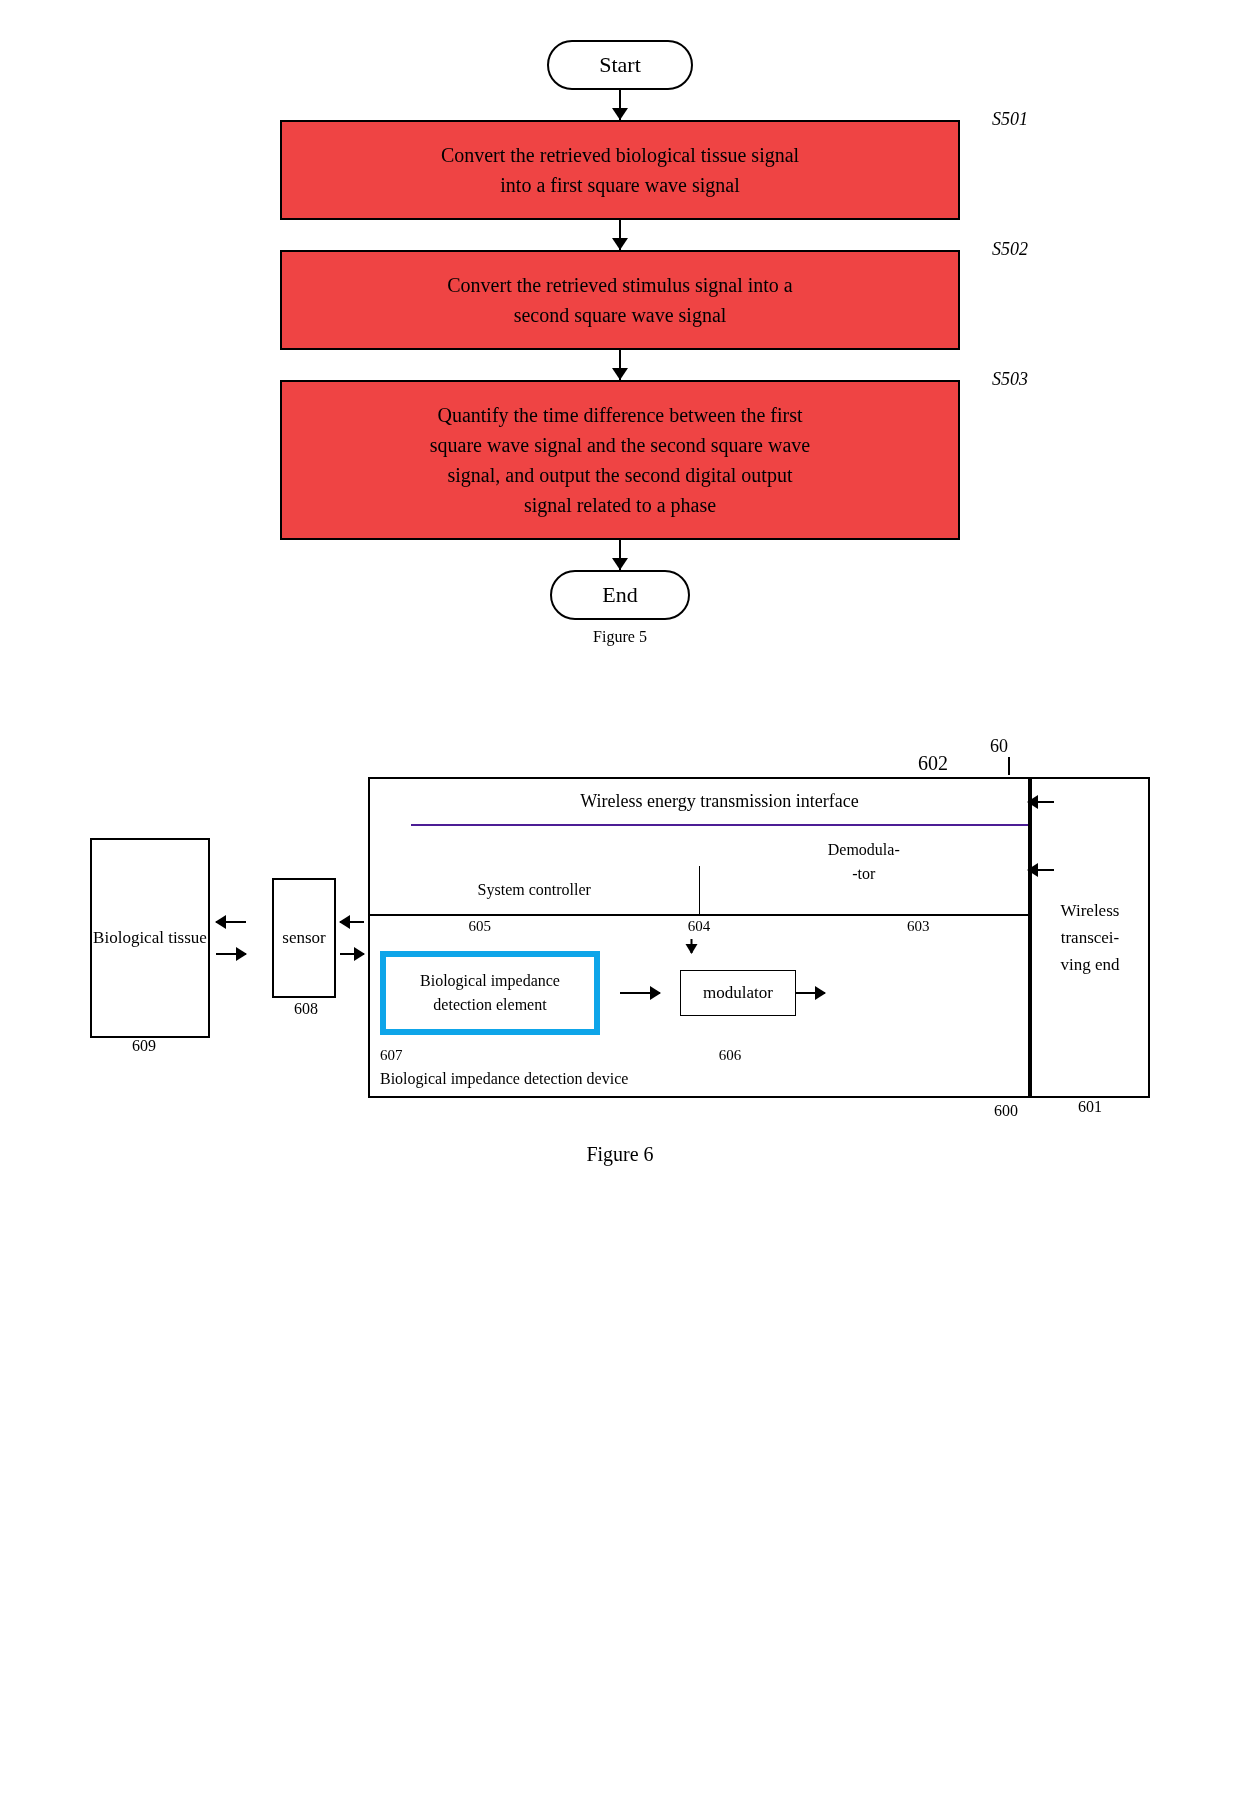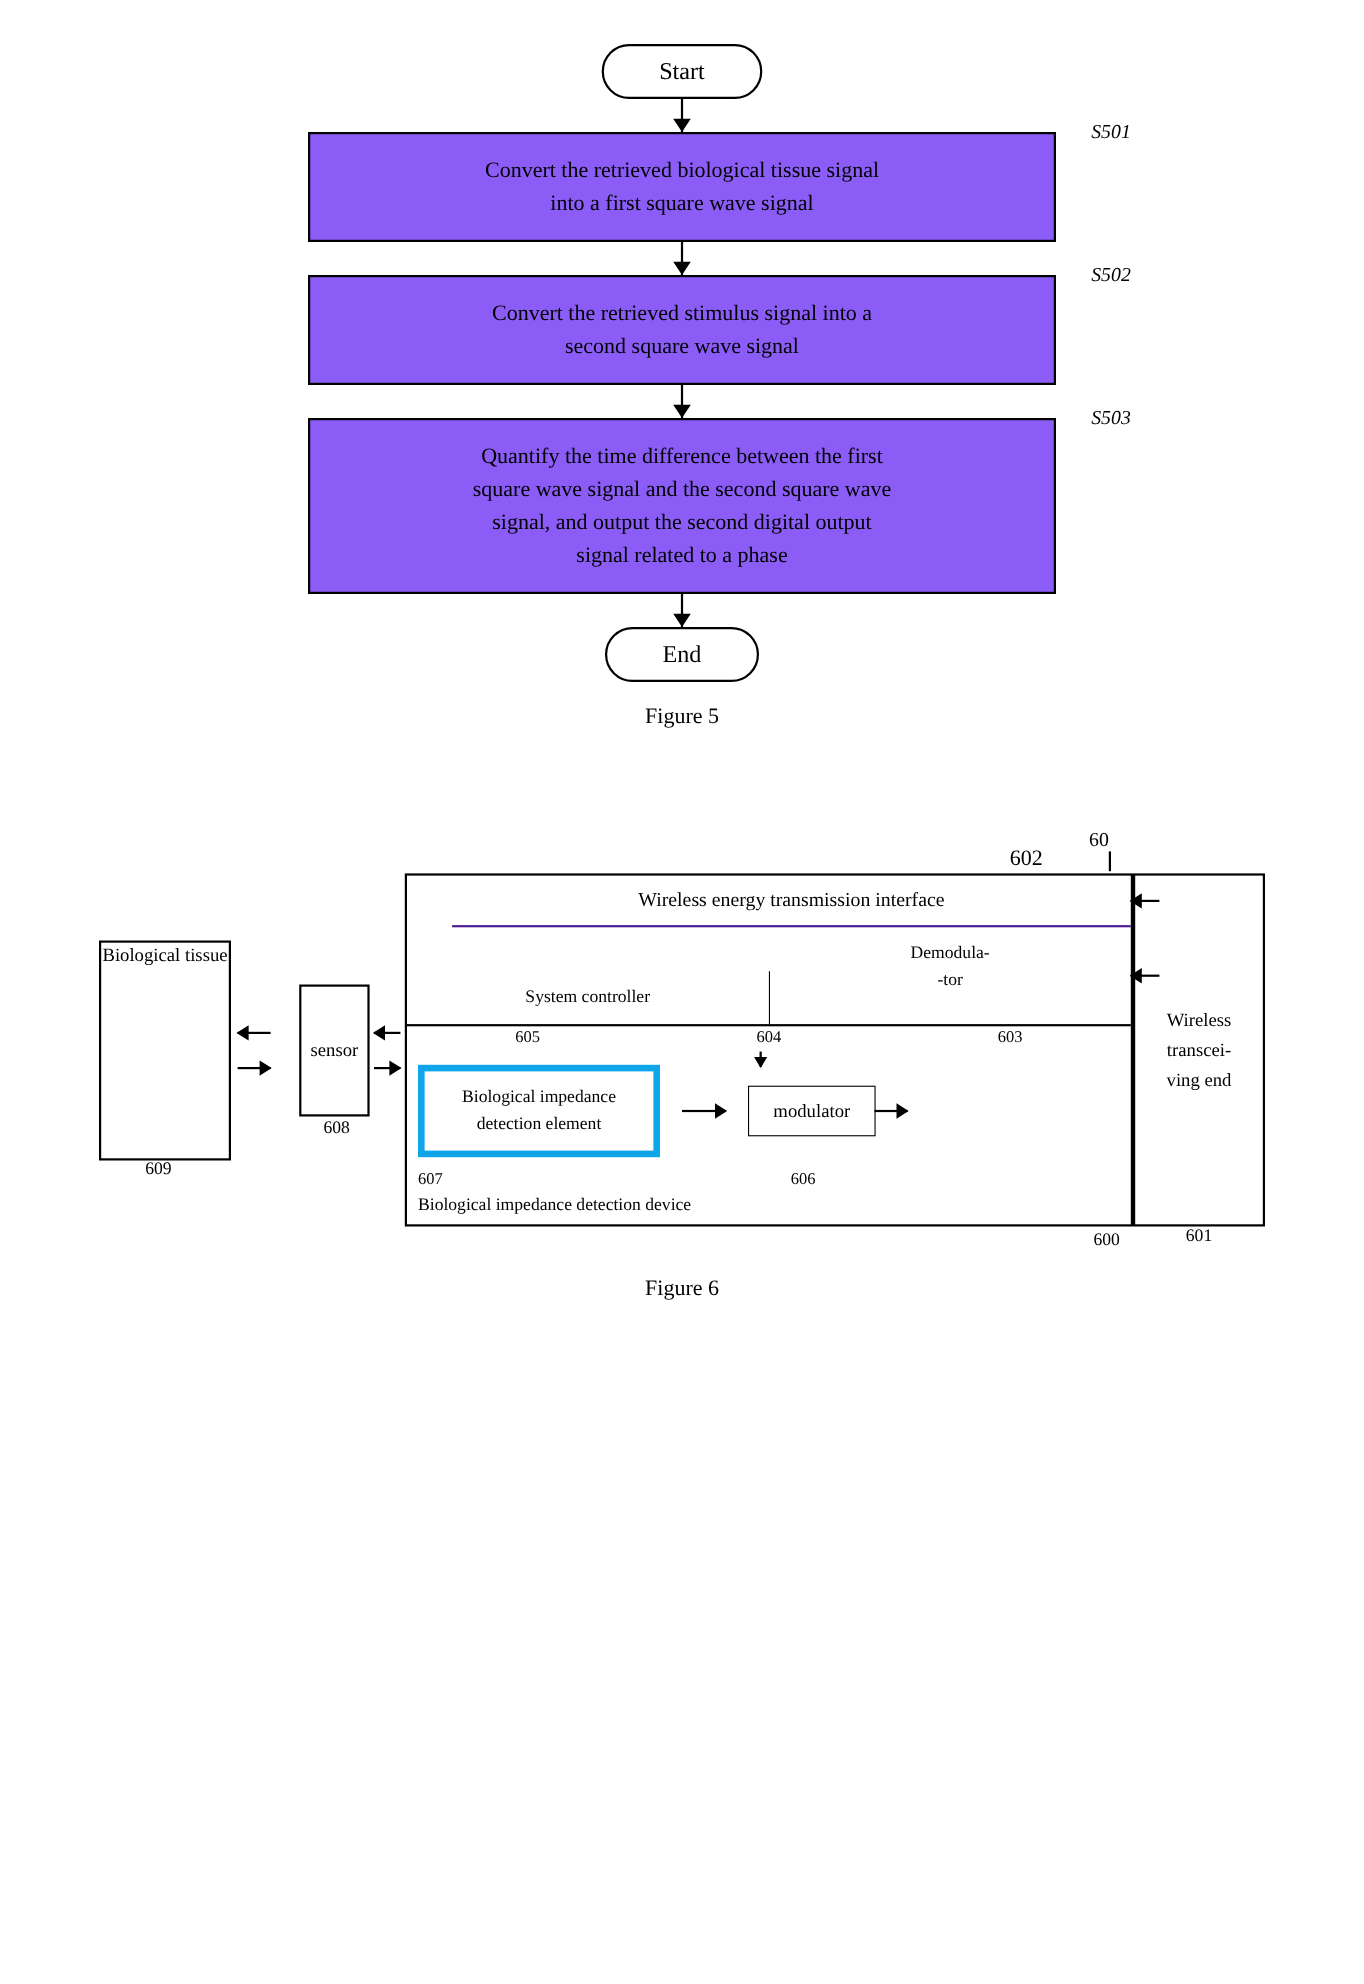--- a/index.html
+++ b/index.html
@@ -35,21 +35,21 @@
       font-size: 22px;
       background: #fff;
       text-align: center;
     }
 
     .fc-box {
       border: 2px solid #000;
       padding: 18px 30px;
       font-size: 20px;
       text-align: center;
-      background: #8b5cf6;
+      background: #ef4444;
       width: 680px;
       line-height: 1.5;
       position: relative;
     }
 
     .fc-arrow {
       width: 2px;
       background: #000;
       height: 32px;
       position: relative;
@@ -73,38 +73,39 @@
 
     .step-label {
       position: absolute;
       right: -70px;
       top: -16px;
       font-size: 18px;
       font-style: italic;
     }
 
     .figure-caption {
-      font-size: 20px;
-      text-align: center;
-      margin-top: 20px;
+      font-size: 16px;
+      text-align: center;
+      margin-top: 8px;
       margin-bottom: 50px;
     }
 
     
     .figure6-container {
       display: flex;
       flex-direction: column;
       align-items: center;
     }
 
     .bio-tissue-box {
       border: 2px solid #000;
       width: 120px;
       height: 200px;
       display: flex;
+      align-items: center;
       justify-content: center;
       text-align: center;
       font-size: 17px;
       line-height: 1.4;
       position: relative;
     }
 
     .bio-label-609 {
       position: absolute;
       bottom: -22px;

